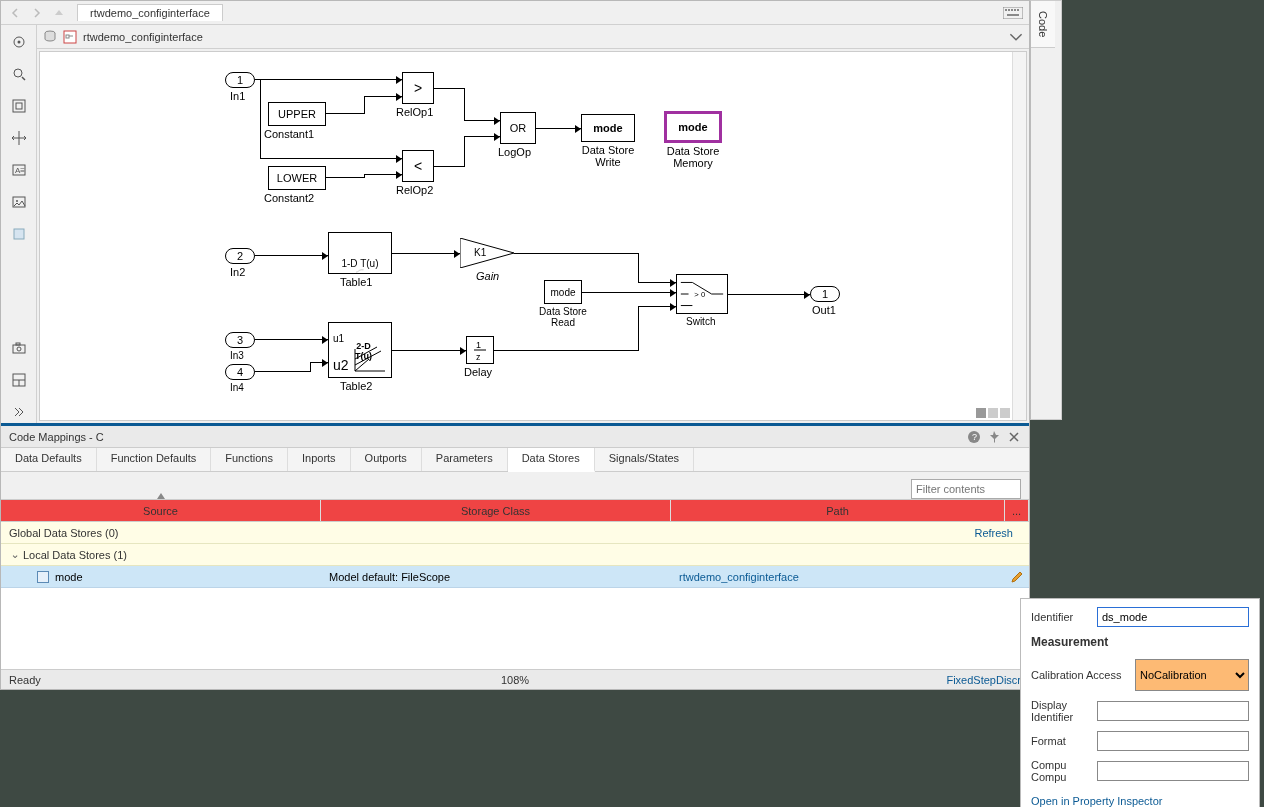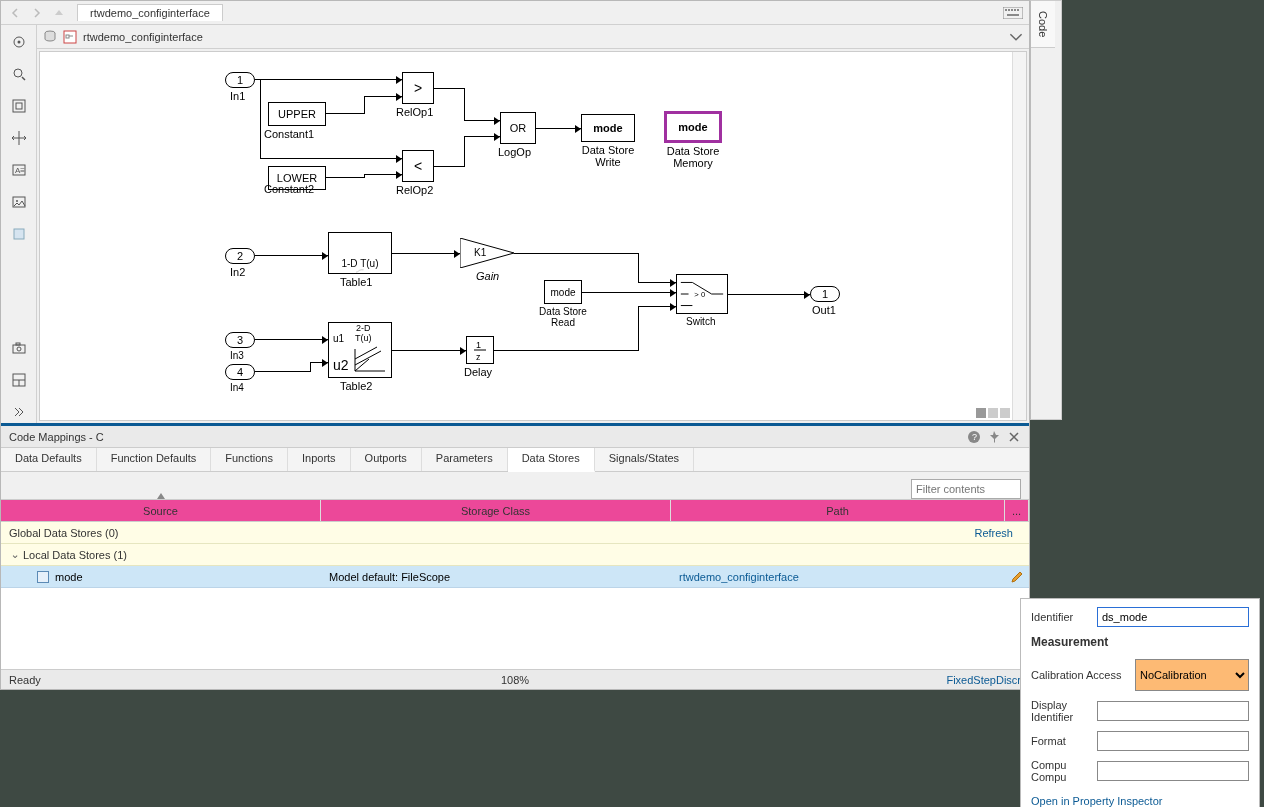--- a/index.html
+++ b/index.html
@@ -30,21 +30,21 @@
 .side-tab { writing-mode: vertical-rl; font-size: 11px; padding: 10px 6px; color: #333; background: #f8f8f8; border-bottom: 1px solid #ccc; cursor: pointer; }
 .lower-panel { height: 246px; background: #f0f0f0; border-top: 3px solid #0b5a94; display: flex; flex-direction: column; }
 .panel-header { height: 22px; display: flex; align-items: center; padding: 0 8px; font-size: 11px; color: #333; background: #eaeaea; border-bottom: 1px solid #ccc; }
 .panel-header .ph-actions { margin-left: auto; display: flex; gap: 6px; color: #666; }
 .ph-icon { width: 14px; height: 14px; cursor: pointer; display: flex; align-items: center; justify-content: center; }
 .tabs-row { height: 24px; background: #f4f4f4; border-bottom: 1px solid #ccc; display: flex; }
 .cm-tab { padding: 4px 14px; font-size: 11px; color: #333; border-right: 1px solid #ddd; cursor: pointer; }
 .cm-tab.active { background: #fff; border-bottom: 2px solid #fff; margin-bottom: -1px; text-align: center; }
 .filter-row { height: 28px; display: flex; align-items: flex-end; justify-content: flex-end; padding: 0 8px; border-bottom: 1px solid #ccc; }
 .filter-input { width: 110px; height: 20px; font-size: 11px; padding: 0 4px; border: 1px solid #aaa; }
-.table-head { height: 22px; display: flex; background: #ec4899; border-bottom: 1px solid #ccc; font-size: 11px; color: #333; }
+.table-head { height: 22px; display: flex; background: #ef4444; border-bottom: 1px solid #ccc; font-size: 11px; color: #333; }
 .th { display: flex; align-items: center; justify-content: center; border-right: 1px solid #ddd; }
 .th-source { width: 320px; }
 .th-sc { width: 350px; }
 .th-path { flex: 1; }
 .th-end { width: 24px; }
 .group-row { height: 22px; background: #fffde6; border-bottom: 1px solid #e6e6c0; display: flex; align-items: center; font-size: 11px; padding: 4px 8px; color: #333; }
 .group-row .refresh { margin-left: auto; margin-right: 8px; color: #0b5a94; cursor: pointer; }
 .data-row { height: 22px; background: #cde6f7; display: flex; align-items: center; font-size: 11px; border-bottom: 1px solid #bbd4e8; }
 .dr-source { width: 320px; display: flex; align-items: center; padding-left: 36px; gap: 6px; }
 .dr-sc { width: 350px; padding-left: 8px; }
@@ -186,21 +186,21 @@
 
       <div class="canvas">
 
         <div class="port" style="left:185px;top:20px;">1</div>
         <div class="block-label" style="left:190px;top:38px;">In1</div>
 
         <div class="block" style="left:228px;top:50px;width:58px;height:24px;">UPPER</div>
         <div class="block-label" style="left:224px;top:76px;">Constant1</div>
 
         <div class="block" style="left:228px;top:114px;width:58px;height:24px;">LOWER</div>
-        <div class="block-label" style="left:224px;top:131px;">Constant2</div>
+        <div class="block-label" style="left:224px;top:140px;">Constant2</div>
 
         <div class="block" style="left:362px;top:20px;width:32px;height:32px;font-size:14px;">&gt;</div>
         <div class="block-label" style="left:356px;top:54px;">RelOp1</div>
 
         <div class="block" style="left:362px;top:98px;width:32px;height:32px;font-size:14px;">&lt;</div>
         <div class="block-label" style="left:356px;top:132px;">RelOp2</div>
 
         <div class="block" style="left:460px;top:60px;width:36px;height:32px;">OR</div>
         <div class="block-label" style="left:458px;top:94px;">LogOp</div>
 
@@ -251,21 +251,21 @@
         <div class="block-label" style="left:772px;top:252px;">Out1</div>
 
         <div class="port" style="left:185px;top:280px;">3</div>
         <div class="block-label" style="left:190px;top:298px;font-size:10px;">In3</div>
         <div class="port" style="left:185px;top:312px;">4</div>
         <div class="block-label" style="left:190px;top:330px;font-size:10px;">In4</div>
 
         <div class="block" style="left:288px;top:270px;width:64px;height:56px;">
           <div style="position:absolute;left:4px;top:10px;font-size:10px;">u1</div>
           <div style="position:absolute;left:4px;top:34px;font-size:14px;">u2</div>
-          <div style="position:absolute;left:26px;top:0;font-size:9px;white-space:pre-line;text-align:center;">2-D
+          <div style="position:absolute;left:26px;top:18px;font-size:9px;white-space:pre-line;text-align:center;font-weight:bold;">2-D
 T(u)</div>
           <svg style="position:absolute;left:22px;top:22px;" width="38" height="30" viewBox="0 0 38 30">
               <line x1="4" y1="26" x2="4" y2="4" stroke="#000"></line>
               <line x1="4" y1="26" x2="34" y2="26" stroke="#000"></line>
               <line x1="4" y1="26" x2="18" y2="14" stroke="#000"></line>
               <path d="M4 20 L30 6" stroke="#000" fill="none"></path>
               <path d="M4 14 L26 2" stroke="#000" fill="none"></path>
             </svg>
         </div>
         <div class="block-label" style="left:300px;top:328px;">Table2</div>

